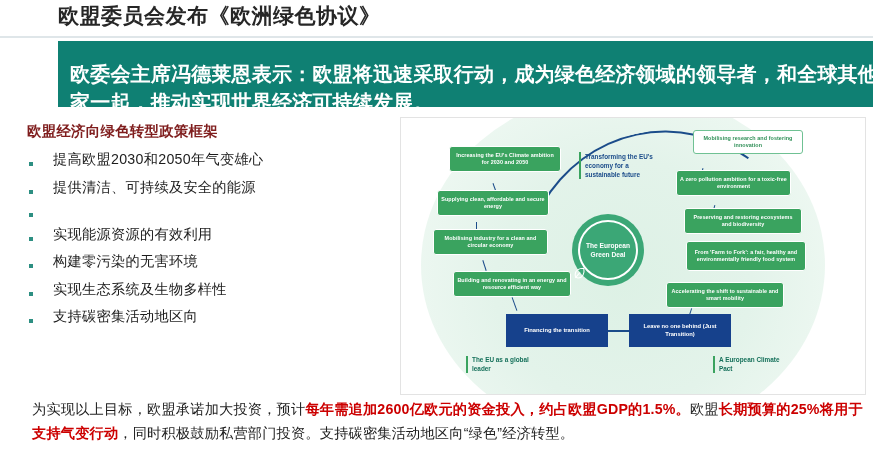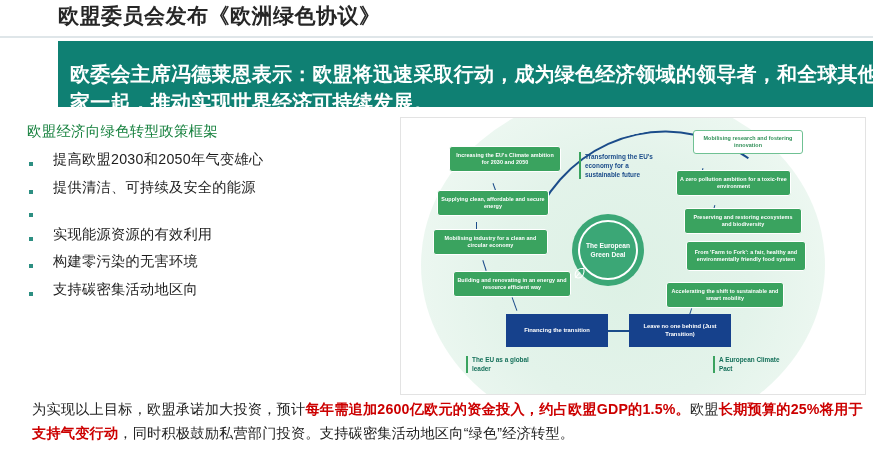--- a/index.html
+++ b/index.html
@@ -32,21 +32,21 @@
     font-size:20px;font-weight:bold;line-height:28px;
     letter-spacing:.2px;
     margin-left:48px;
   }
 
   
   .left{
     position:absolute;left:18px;top:122px;width:375px;
   }
   .left-heading{
-    font-size:14.4px;font-weight:normal;color:#15803d;
+    font-size:14.4px;font-weight:bold;color:#7f1d1d;
     margin:0 0 7px 9px;letter-spacing:.3px;
   }
   .bullets{list-style:none;margin:0;padding:0;}
   .bullet{
     display:flex;align-items:center;
     margin:0 0 5.5px 0;
   }
   .bullet-marker{
     width:4px;height:4px;background:#2d8f82;
     margin:10px 20px 0 11px;flex:0 0 auto;
@@ -170,20 +170,24 @@
       <li class="bullet">
         <span class="bullet-marker"></span>
       </li>
       <li class="bullet">
         <span class="bullet-marker"></span>
         <span class="bullet-text">实现能源资源的有效利用</span>
       </li>
       <li class="bullet">
         <span class="bullet-marker"></span>
         <span class="bullet-text">构建零污染的无害环境</span>
+      </li>
+      <li class="bullet">
+        <span class="bullet-marker"></span>
+        <span class="bullet-text">实现生态系统及生物多样性</span>
       </li>
       <li class="bullet">
         <span class="bullet-marker"></span>
         <span class="bullet-text">支持碳密集活动地区向</span>
       </li>
     </ul>
   </div>
 
   <div class="diagram">
     <div class="dg-ellipse"></div>

